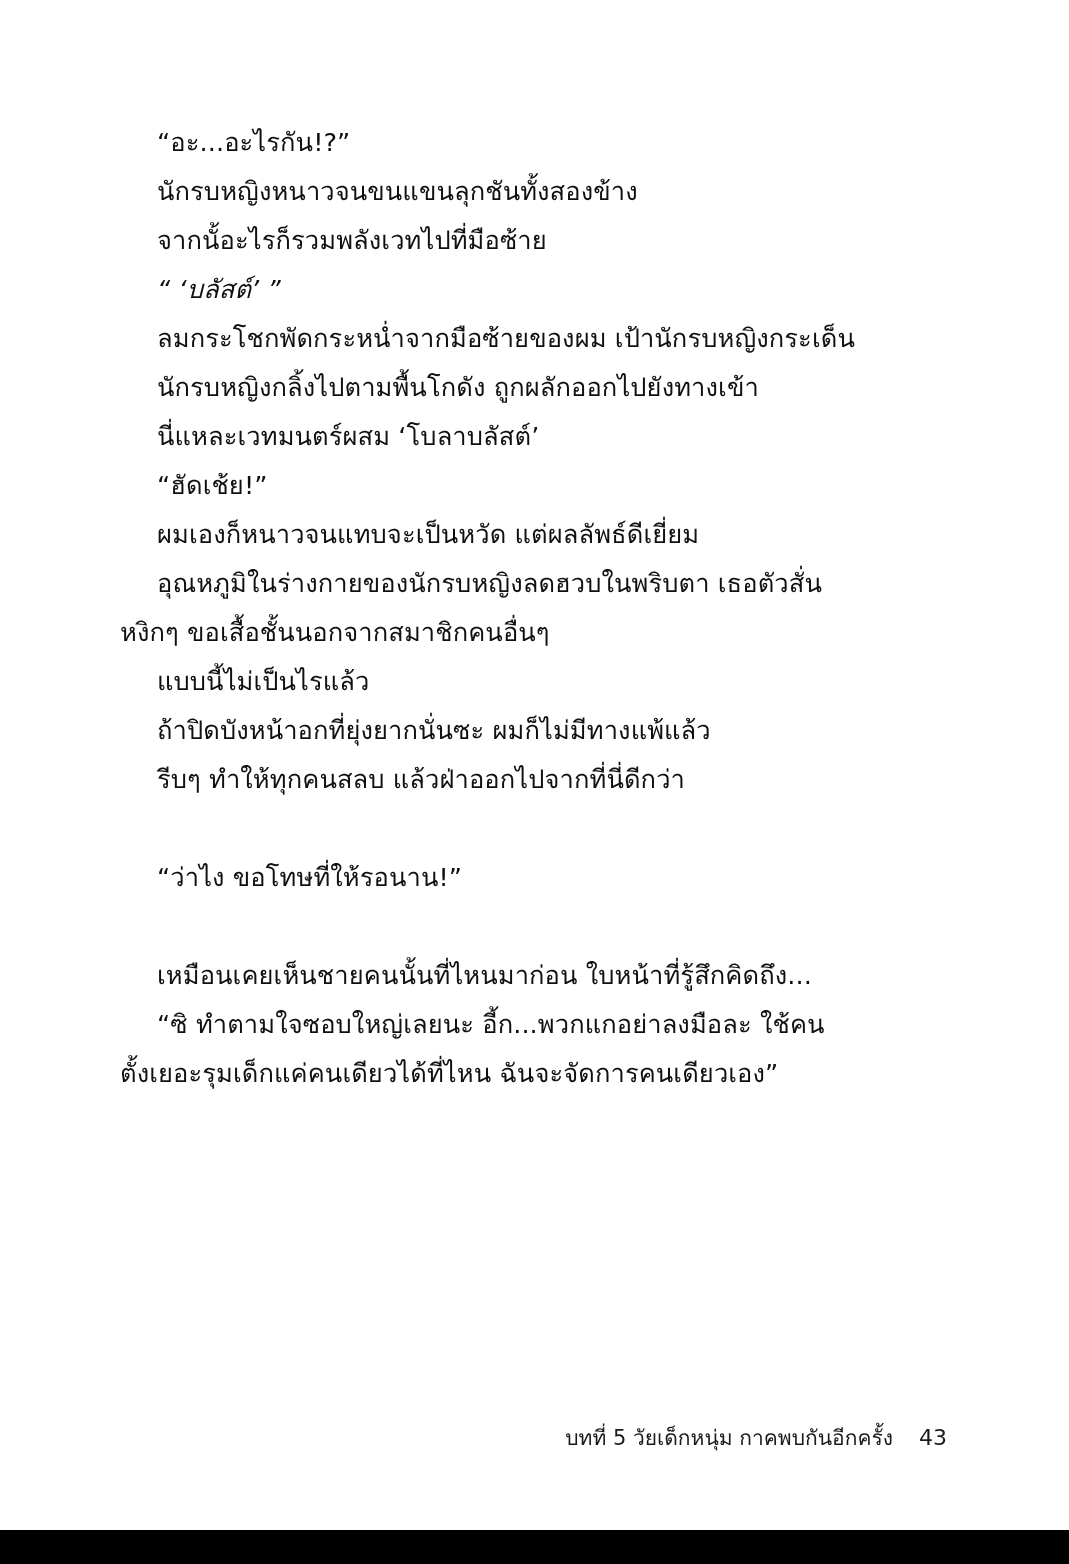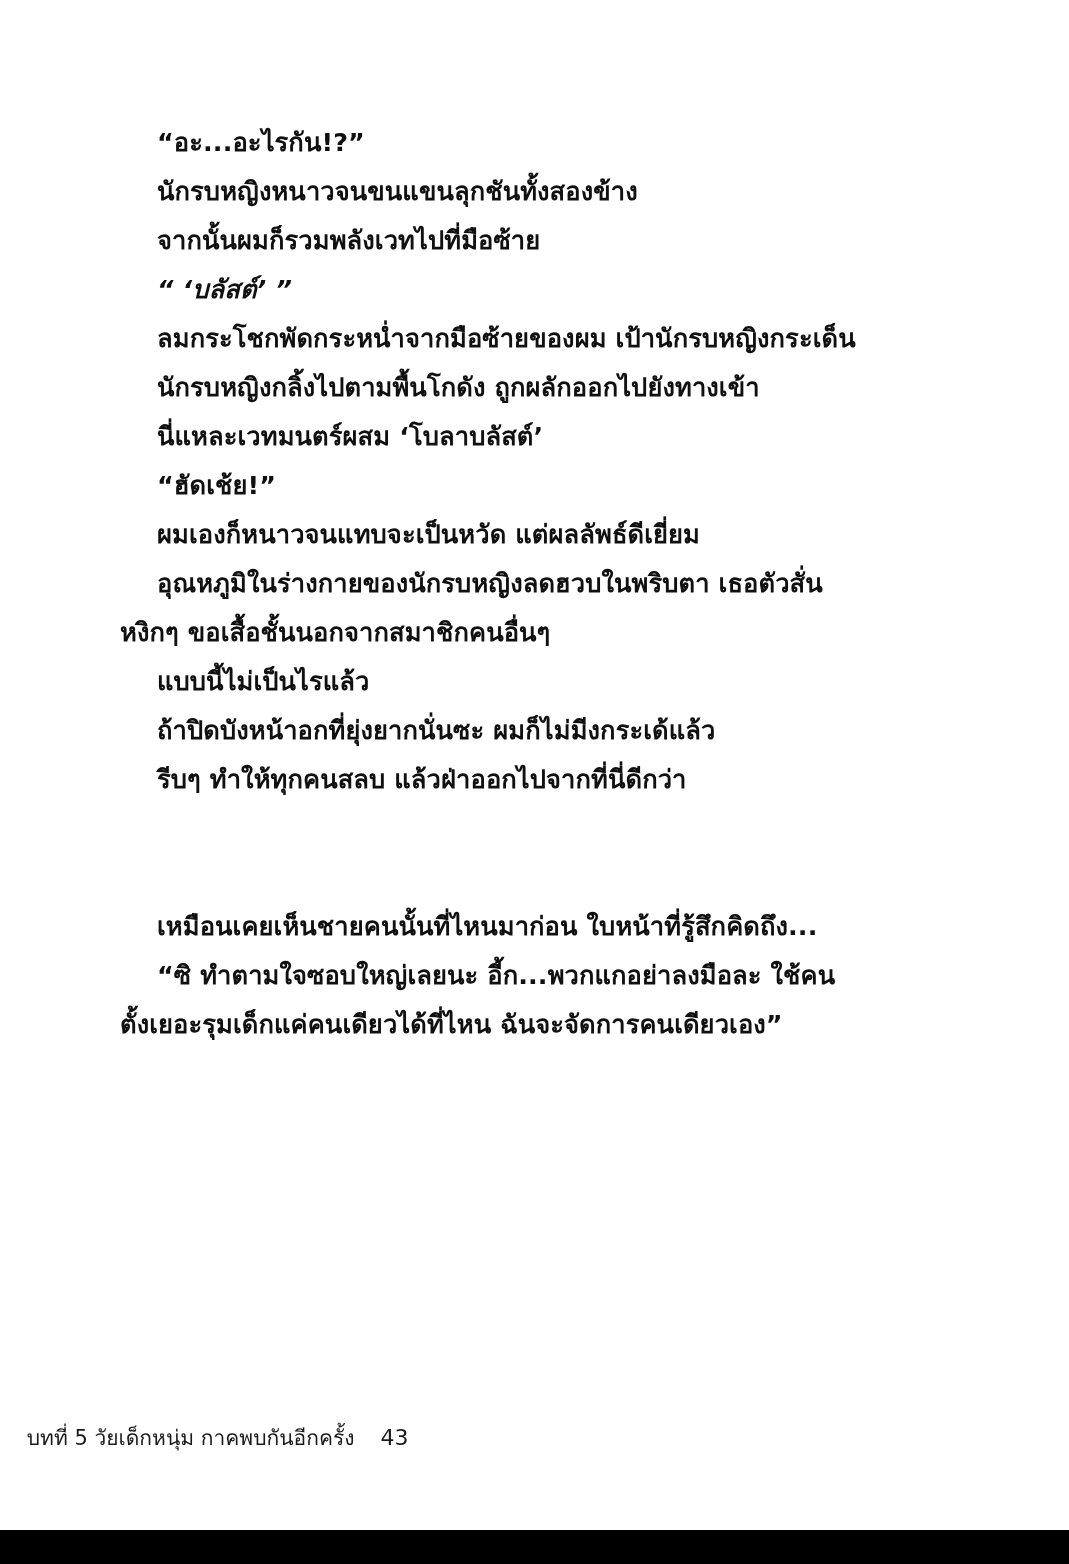--- a/index.html
+++ b/index.html
@@ -19,21 +19,20 @@
     inset: 0;
     background: #ffffff;
   }
   .page-body {
     position: absolute;
     left: 0;
     right: 0;
     top: 118px;
     padding: 0 74px 0 120px;
     box-sizing: border-box;
-    font-weight: bold;
   }
   .block {
     margin: 0 0 0 0;
   }
   .line {
     font-size: 25.5px;
     line-height: 49px;
     color: #101010;
     white-space: pre;
     letter-spacing: 0.1px;
@@ -50,21 +49,21 @@
   .gap-lg {
     height: 49px;
   }
   .footer {
     position: absolute;
     left: 0;
     right: 0;
     bottom: 86px;
     padding-right: 122px;
     box-sizing: border-box;
-    text-align: left;
+    text-align: right;
     font-size: 21px;
     color: #1a1a1a;
     white-space: pre;
   }
   .footer .pageno {
     display: inline-block;
     margin-left: 26px;
     font-size: 22px;
   }
   .bottom-bar {
@@ -79,36 +78,39 @@
 </head>
 <body>
 
 <div class="page">
 
   <div class="page-body">
 
     <div class="block">
       <div class="line indent">“อะ...อะไรกัน!?”</div>
       <div class="line indent">นักรบหญิงหนาวจนขนแขนลุกชันทั้งสองข้าง</div>
-      <div class="line indent">จากนั้นผมก็รวมพลังเวทไปที่มือซ้าย</div>
+      <div class="line indent">จากนั้อะไรก็รวมพลังเวทไปที่มือซ้าย</div>
       <div class="line indent em">“ ‘บลัสต์’ ”</div>
       <div class="line indent">ลมกระโชกพัดกระหน่ำจากมือซ้ายของผม เป้านักรบหญิงกระเด็น</div>
       <div class="line indent">นักรบหญิงกลิ้งไปตามพื้นโกดัง ถูกผลักออกไปยังทางเข้า</div>
       <div class="line indent">นี่แหละเวทมนตร์ผสม ‘โบลาบลัสต์’</div>
       <div class="line indent">“ฮัดเช้ย!”</div>
       <div class="line indent">ผมเองก็หนาวจนแทบจะเป็นหวัด แต่ผลลัพธ์ดีเยี่ยม</div>
       <div class="line indent">อุณหภูมิในร่างกายของนักรบหญิงลดฮวบในพริบตา เธอตัวสั่น</div>
       <div class="line hang">หงิกๆ ขอเสื้อชั้นนอกจากสมาชิกคนอื่นๆ</div>
       <div class="line indent">แบบนี้ไม่เป็นไรแล้ว</div>
-      <div class="line indent">ถ้าปิดบังหน้าอกที่ยุ่งยากนั่นซะ ผมก็ไม่มีงกระเด้แล้ว</div>
+      <div class="line indent">ถ้าปิดบังหน้าอกที่ยุ่งยากนั่นซะ ผมก็ไม่มีทางแพ้แล้ว</div>
       <div class="line indent">รีบๆ ทำให้ทุกคนสลบ แล้วฝ่าออกไปจากที่นี่ดีกว่า</div>
     </div>
 
     <div class="gap-lg"></div>
 
+    <div class="block">
+      <div class="line indent">“ว่าไง ขอโทษที่ให้รอนาน!”</div>
+    </div>
 
     <div class="gap-lg"></div>
 
     <div class="block">
       <div class="line indent">เหมือนเคยเห็นชายคนนั้นที่ไหนมาก่อน ใบหน้าที่รู้สึกคิดถึง...</div>
       <div class="line indent">“ซิ ทำตามใจซอบใหญ่เลยนะ อี้ก...พวกแกอย่าลงมือละ ใช้คน</div>
       <div class="line hang">ตั้งเยอะรุมเด็กแค่คนเดียวได้ที่ไหน ฉันจะจัดการคนเดียวเอง”</div>
     </div>
 
   </div>

